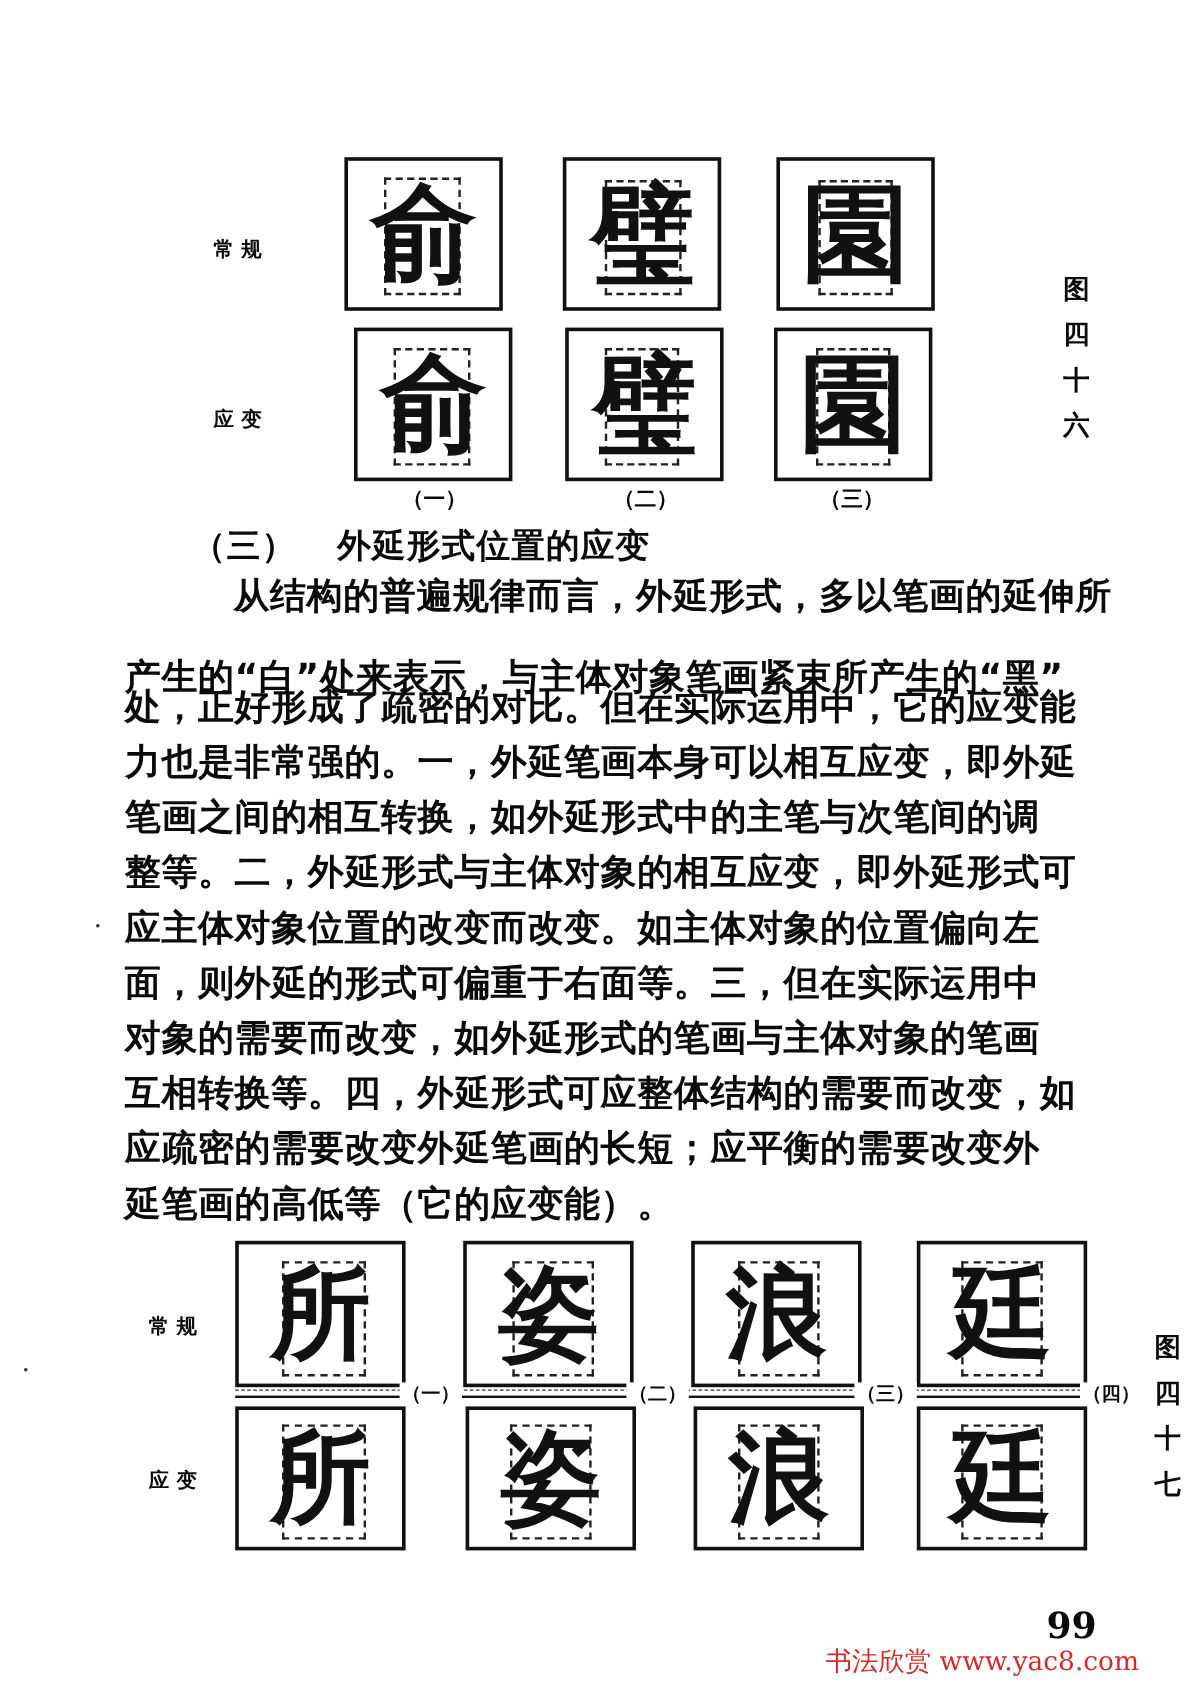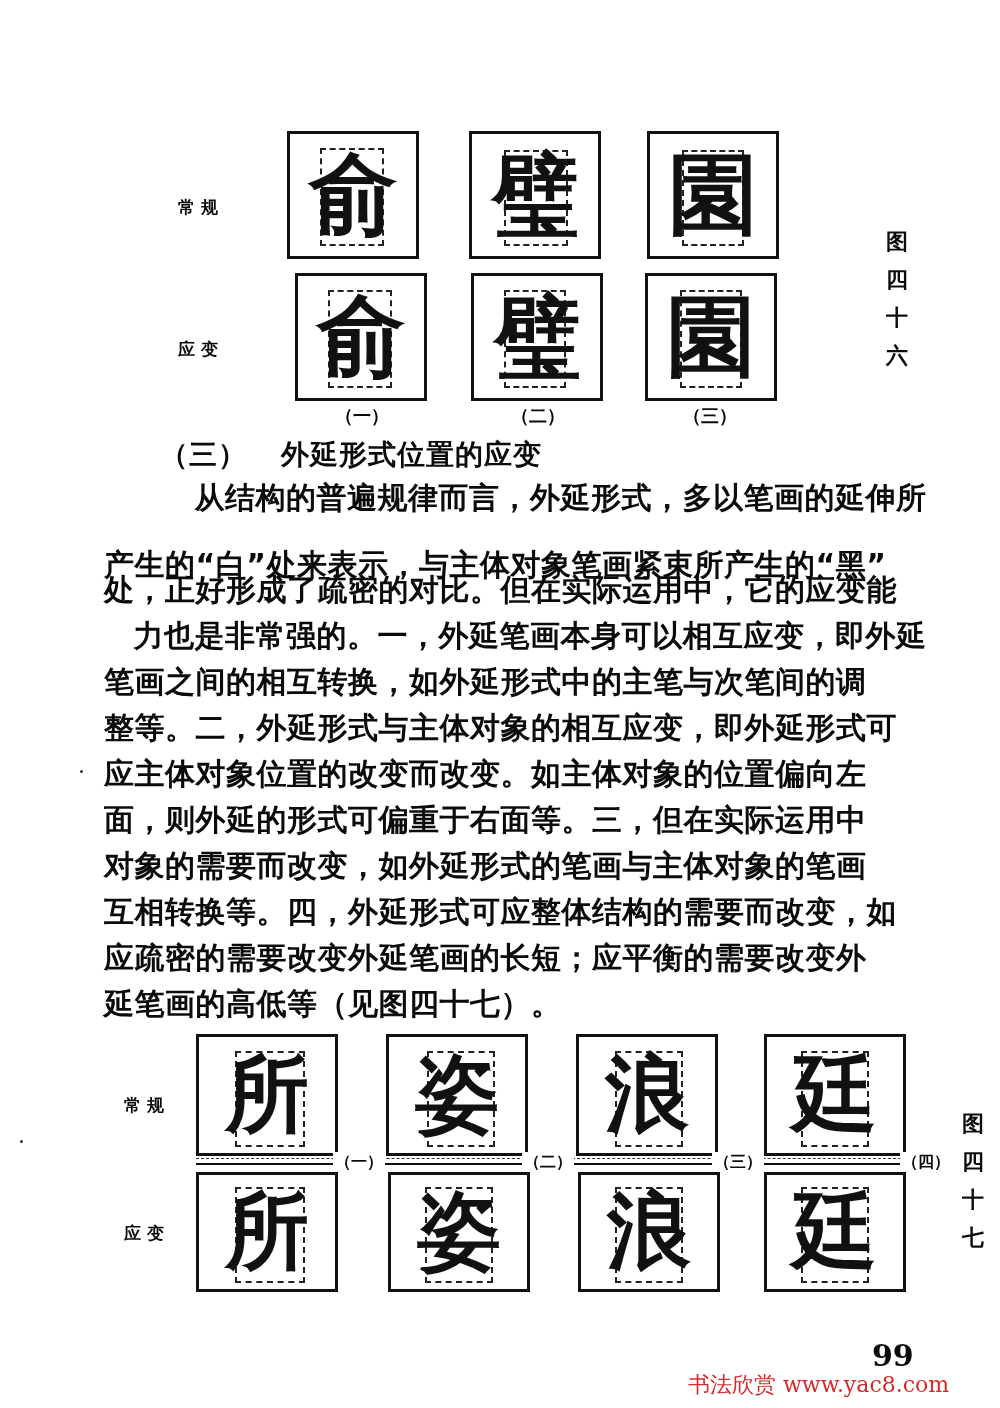--- a/index.html
+++ b/index.html
@@ -71,29 +71,29 @@
 </div>
 
 <div class="heading">
   <span class="num">（三）</span><span>外延形式位置的应变</span>
 </div>
 
 <div>
   <div class="para-line" style="top:480px;text-align:center;">　　从结构的普遍规律而言，外延形式，多以笔画的延伸所</div>
   <div class="para-line" style="top:526px;margin-top:21px;">产生的“白”处来表示，与主体对象笔画紧束所产生的“黑”</div>
   <div class="para-line" style="top:572px;">处，正好形成了疏密的对比。但在实际运用中，它的应变能</div>
-  <div class="para-line" style="top:618px;text-align:center;">力也是非常强的。一，外延笔画本身可以相互应变，即外延</div>
+  <div class="para-line" style="top:618px;">力也是非常强的。一，外延笔画本身可以相互应变，即外延</div>
   <div class="para-line" style="top:664px;">笔画之间的相互转换，如外延形式中的主笔与次笔间的调</div>
   <div class="para-line" style="top:710px;">整等。二，外延形式与主体对象的相互应变，即外延形式可</div>
   <div class="para-line" style="top:756px;">应主体对象位置的改变而改变。如主体对象的位置偏向左</div>
   <div class="para-line" style="top:802px;">面，则外延的形式可偏重于右面等。三，但在实际运用中</div>
   <div class="para-line" style="top:848px;">对象的需要而改变，如外延形式的笔画与主体对象的笔画</div>
   <div class="para-line" style="top:894px;">互相转换等。四，外延形式可应整体结构的需要而改变，如</div>
   <div class="para-line" style="top:940px;">应疏密的需要改变外延笔画的长短；应平衡的需要改变外</div>
-  <div class="para-line" style="top:986px;">延笔画的高低等（见图四十七）。</div>
+  <div class="para-line" style="top:986px;">延笔画的高低等（它的应变能）。</div>
 </div>
 
 <div class="dot" style="left:80px;top:770px;"></div>
 <div class="dot" style="left:20px;top:1140px;"></div>
 
 <div>
   <div class="abs row-label" style="left:124px;top:1094px;">常规</div>
   <div class="abs row-label" style="left:124px;top:1222px;">应变</div>
 
   <div class="box" style="left:196px;top:1034px;width:142px;height:122px;">

